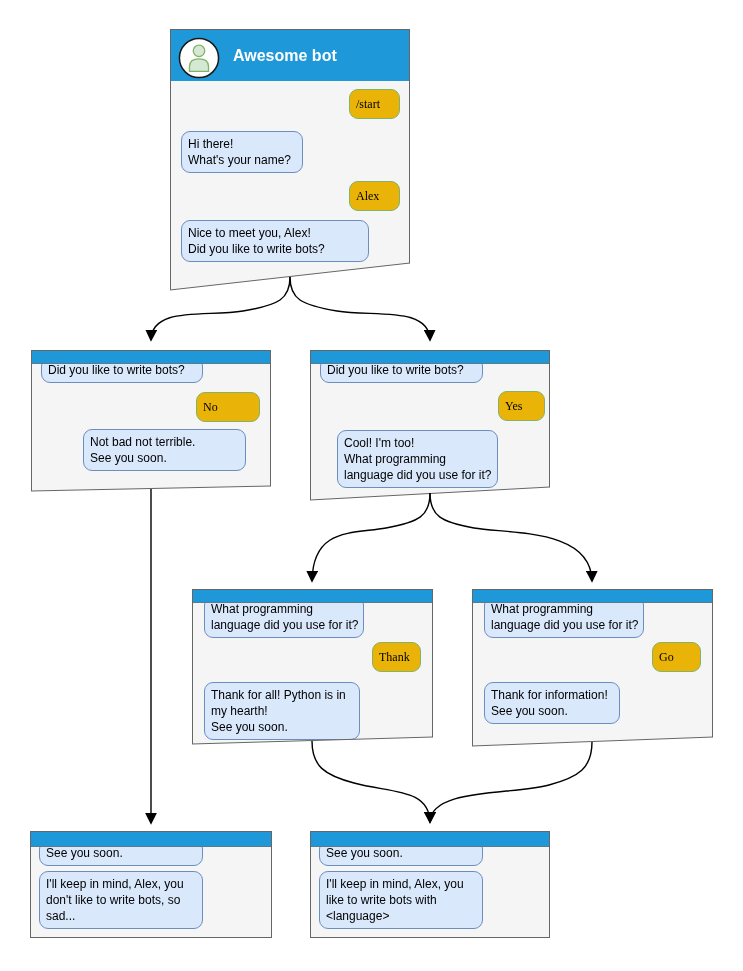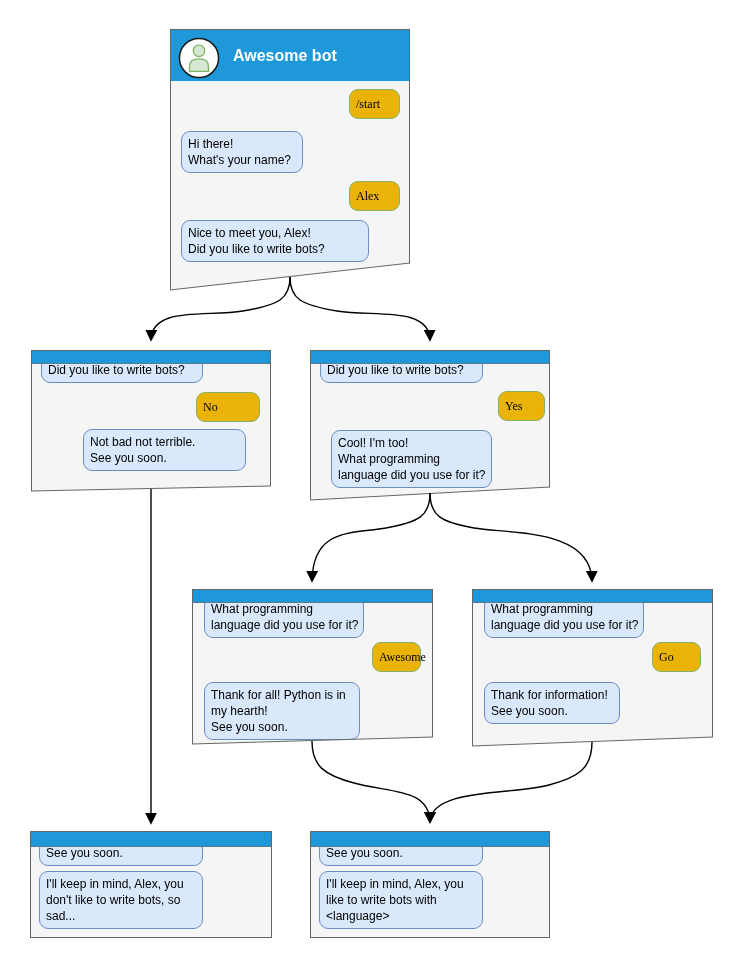--- a/index.html
+++ b/index.html
@@ -84,30 +84,30 @@
     <div class="bubble bot" style="top:6px;  left:9px;  width:162px;">Did you like to write bots?</div>
     <div class="bubble user" style="top:41px; right:10px; width:64px;">No</div>
     <div class="bubble bot" style="top:78px; left:9px;  width:163px;margin-left:42px;">Not bad not terrible.
 See you soon.</div>
   </div>
 
   <div class="window slant" id="w2">
     <div class="titlebar small"></div>
     <div class="bubble bot" style="top:6px;  left:9px;  width:163px;">Did you like to write bots?</div>
     <div class="bubble user" style="top:40px; right:4px; width:47px;">Yes</div>
-    <div class="bubble bot" style="top:79px; left:20px; width:161px;">Cool! I'm too!
+    <div class="bubble bot" style="top:79px; left:26px; width:161px;">Cool! I'm too!
 What programming
 language did you use for it?</div>
   </div>
 
   <div class="window slant" id="w3">
     <div class="titlebar small"></div>
     <div class="bubble bot" style="top:6px;  left:11px; width:160px;">What programming
 language did you use for it?</div>
-    <div class="bubble user" style="top:52px; right:11px; width:49px;">Awesome</div>
+    <div class="bubble user" style="top:52px; right:11px; width:49px;">Thank</div>
     <div class="bubble bot" style="top:92px; left:11px; width:156px;">Thank for all! Python is in
 my hearth!
 See you soon.</div>
   </div>
 
   <div class="window slant" id="w4">
     <div class="titlebar small"></div>
     <div class="bubble bot" style="top:6px;  left:11px; width:160px;">What programming
 language did you use for it?</div>
     <div class="bubble user" style="top:52px; right:11px; width:49px;">Go</div>

